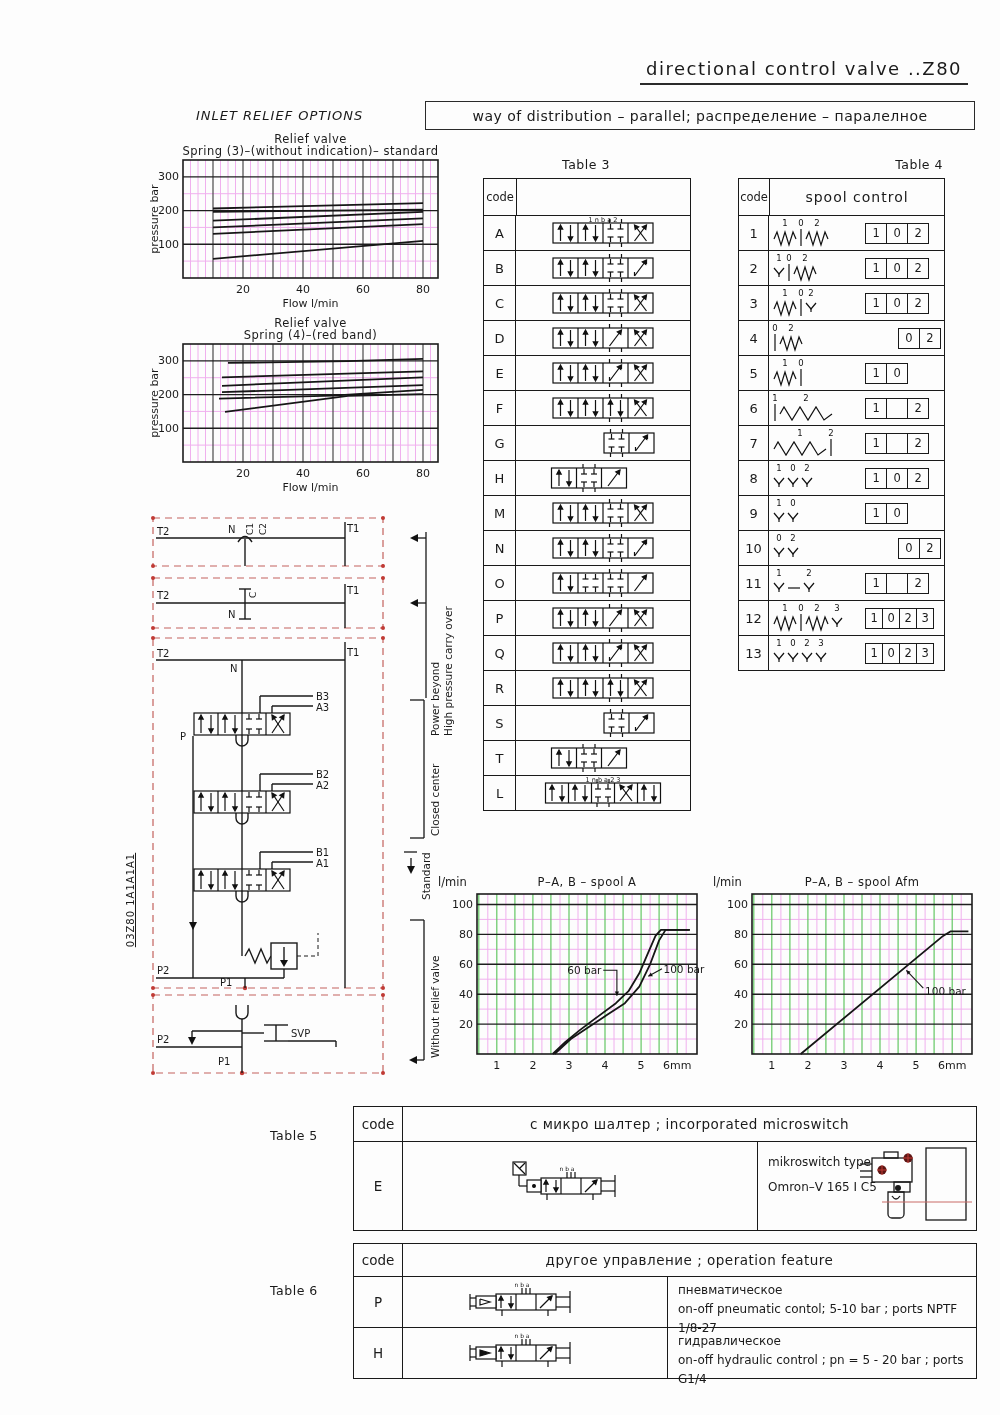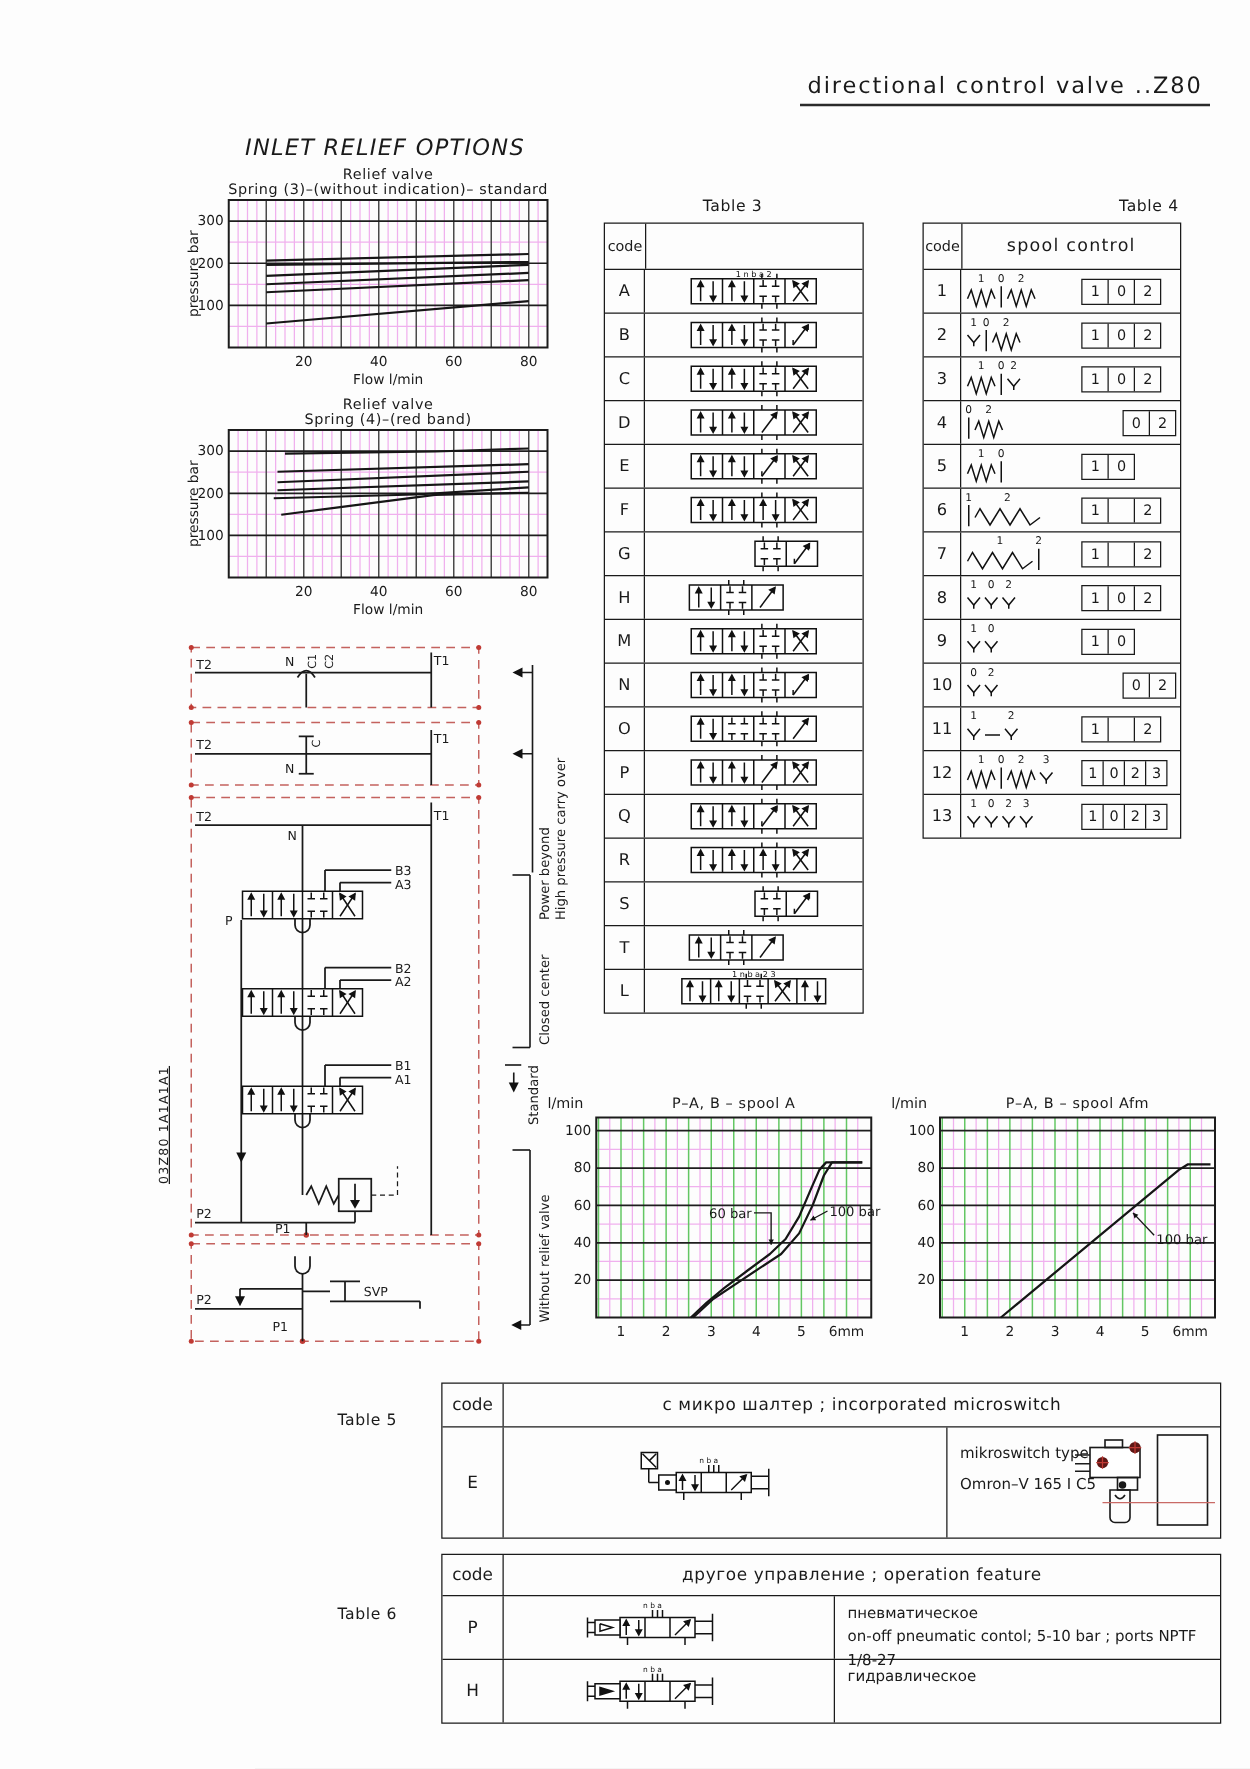--- a/index.html
+++ b/index.html
@@ -2,21 +2,21 @@
 <html><head>
 <meta charset="utf-8">
 <style>
   html,body{margin:0;padding:0;background:#e8e8e8;}
   #page{position:relative;width:1000px;height:1415px;background:#fdfdfd;overflow:hidden;
         font-family:"DejaVu Sans",sans-serif;color:#1a1a1a;}
   .abs{position:absolute;}
   #title{left:640px;top:58px;font-size:18px;letter-spacing:1.5px;border-bottom:2px solid #2a2a2a;padding:0 6px 4px 6px;}
   #distbox{left:425px;top:101px;width:548px;height:27px;border:1.6px solid #2a2a2a;
            display:flex;align-items:center;justify-content:center;font-size:14px;letter-spacing:.5px;}
-  #inlet{left:196px;top:108px;font-size:18px;font-style:italic;letter-spacing:1px;}
+  #inlet{left:196px;top:108px;font-size:13px;font-style:italic;letter-spacing:1px;}
   .chart{position:absolute;}
   .cap{position:absolute;font-size:12.5px;letter-spacing:.5px;}
   
   .vtable{position:absolute;border:1.6px solid #1a1a1a;background:#fff0;}
   .vhead{display:flex;border-bottom:1.6px solid #1a1a1a;align-items:stretch;}
   .vhead .hc{width:32px;display:flex;align-items:center;justify-content:center;font-size:11.5px;border-right:1.2px solid #1a1a1a;}
   .vhead .ht{flex:1;display:flex;align-items:center;justify-content:center;font-size:14px;letter-spacing:1px;}
   .vrow{display:flex;border-top:1px solid #1a1a1a;align-items:center;}
   .vrow:first-of-type{border-top:none;}
   .vrow .rc{width:32px;align-self:stretch;display:flex;align-items:center;justify-content:center;font-size:13px;border-right:1.2px solid #1a1a1a;}
@@ -37,20 +37,23 @@
   .bc-txt{flex:1;position:relative;padding:8px 10px;font-size:12px;line-height:2.1;}
   svg{display:block;}
   text{font-family:"DejaVu Sans",sans-serif;}
 </style>
 </head>
 <body>
 
 <div id="page">
 
   <div id="title" class="abs">directional control valve ..Z80</div>
+  <div id="distbox" class="abs">
+    <span>way of distribution – parallel; распределение – паралелное</span>
+  </div>
   <div id="inlet" class="abs">INLET RELIEF OPTIONS</div>
 
   <div class="chart" style="left:148px;top:132px;width:310px;height:182px;">
       <svg viewBox="0 0 310 182" width="310" height="182">
         <line x1="42.5" y1="28" x2="42.5" y2="146" stroke="#f0b0ee" stroke-width="1"></line>
         <line x1="50.0" y1="28" x2="50.0" y2="146" stroke="#f0b0ee" stroke-width="1"></line>
         <line x1="57.5" y1="28" x2="57.5" y2="146" stroke="#f0b0ee" stroke-width="1"></line>
         <line x1="72.5" y1="28" x2="72.5" y2="146" stroke="#f0b0ee" stroke-width="1"></line>
         <line x1="80.0" y1="28" x2="80.0" y2="146" stroke="#f0b0ee" stroke-width="1"></line>
         <line x1="87.5" y1="28" x2="87.5" y2="146" stroke="#f0b0ee" stroke-width="1"></line>
@@ -1543,17 +1546,18 @@
               <polygon points="30,23 40,26 30,29" fill="#111"></polygon>
               <line x1="20" y1="22" x2="26" y2="22"></line>
               <line x1="20" y1="30" x2="26" y2="30"></line>
               <line x1="20" y1="18" x2="20" y2="34"></line>
               <text x="72" y="10.5" text-anchor="middle" font-size="6" fill="#111" stroke="none">n b a</text>
             </g>
           </svg>
         </div>
       <div class="bc-txt" style="line-height:1.6;padding-top:4px;">
         <div>гидравлическое</div>
+        <div>on-off hydraulic control ; pn = 5 - 20 bar ; ports G1/4</div>
       </div>
     </div>
   </div>
 
 </div>
 
 </body></html>

